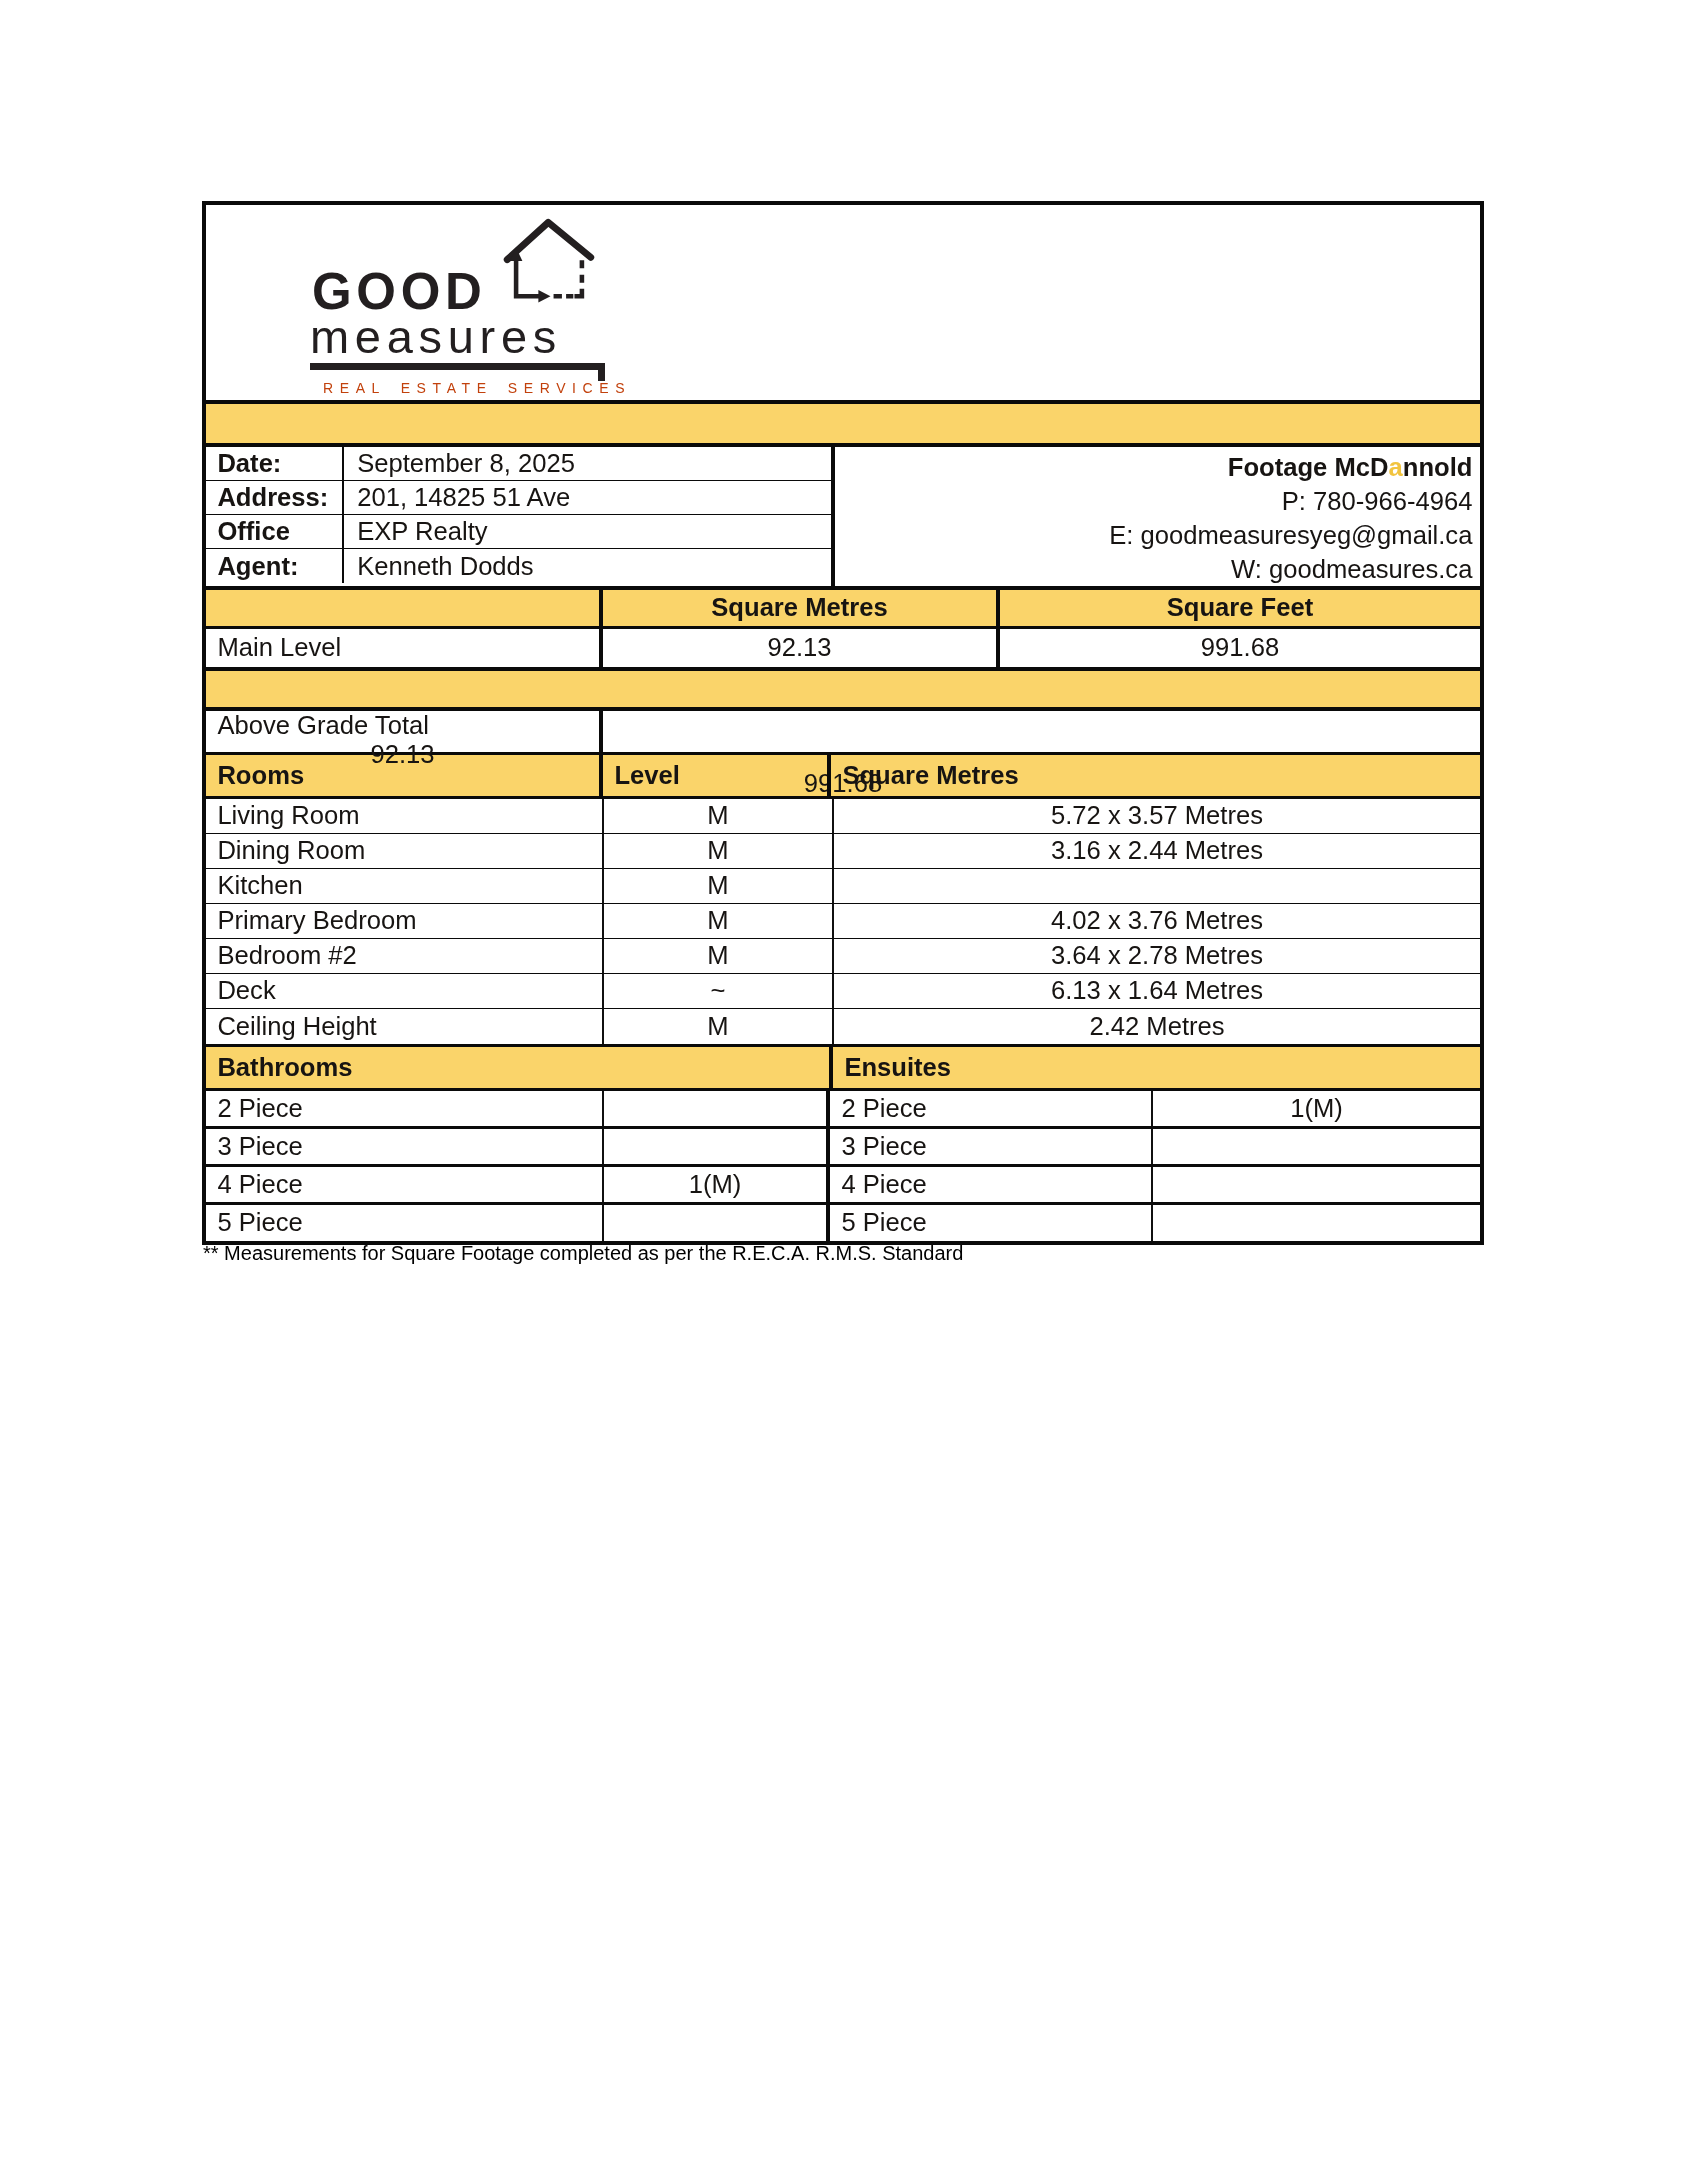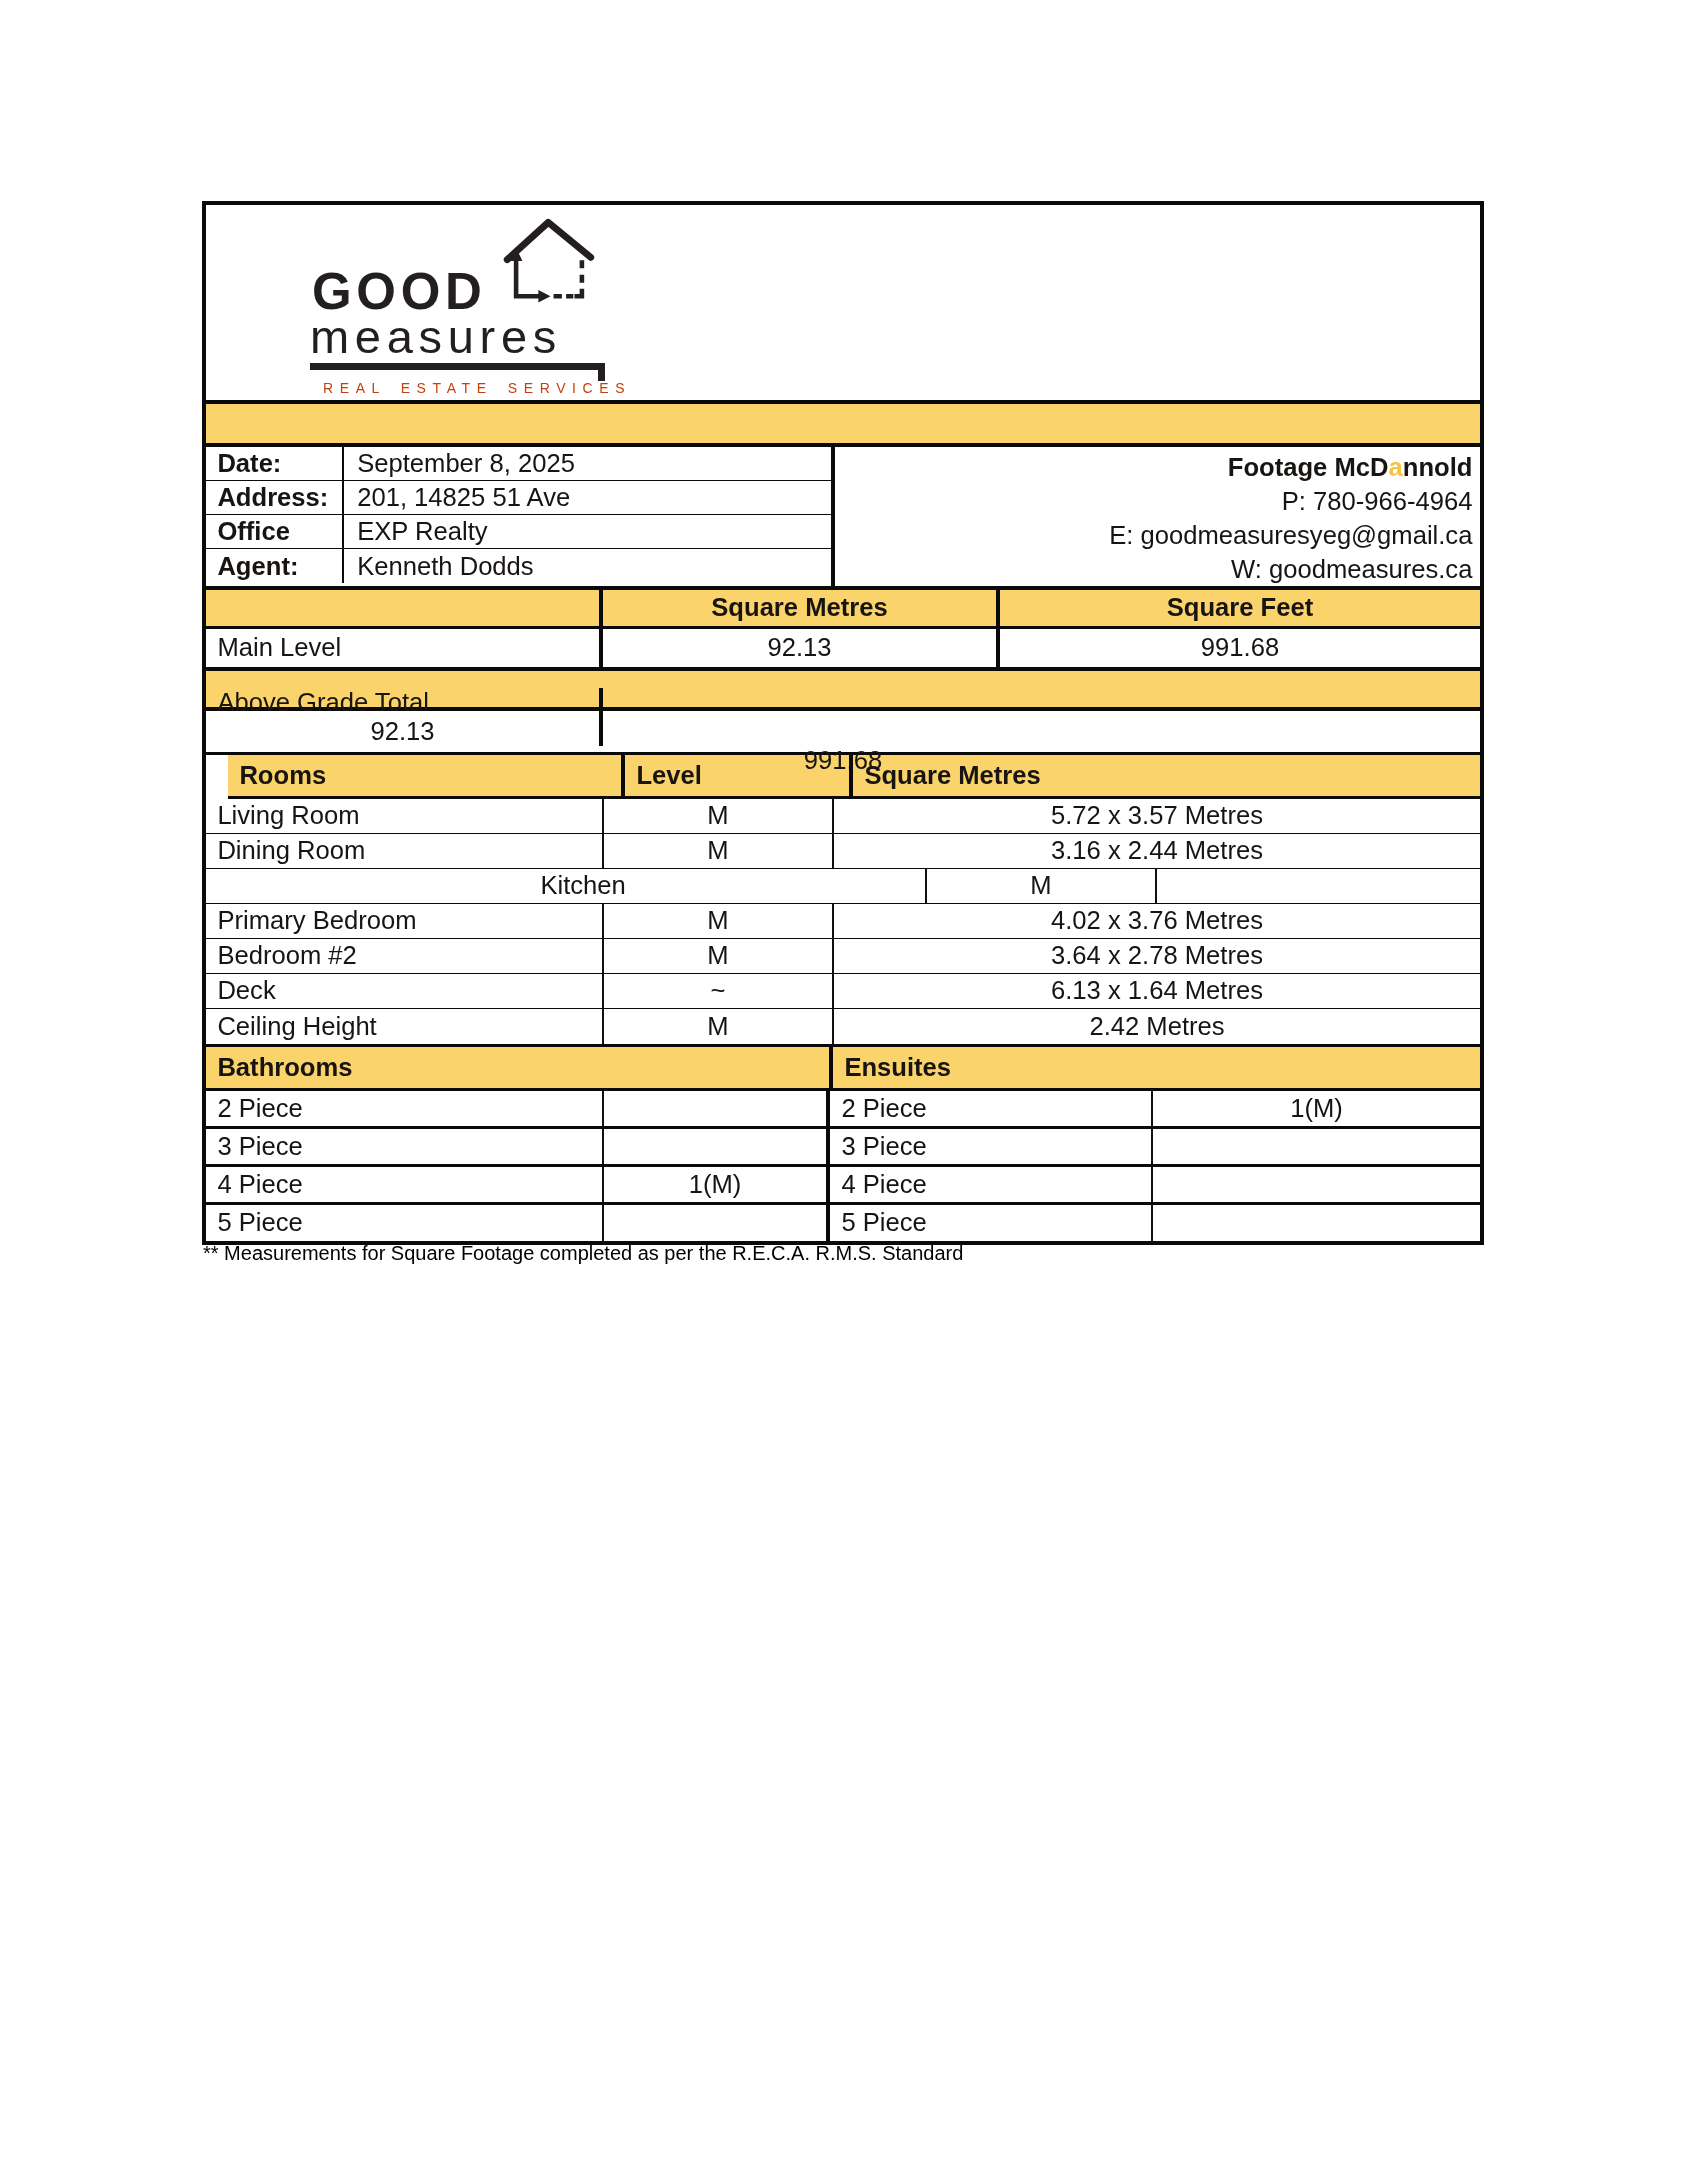--- a/index.html
+++ b/index.html
@@ -48,36 +48,36 @@
   }
   .info-value { flex:1; display:flex; align-items:center; padding-left:13.2px; font-size:25.6px; }
   .info-contact {
     flex:1; text-align:right; padding:2.8px 7.6px 0 0;
     font-size:25.6px; line-height:34px;
   }
   .contact-name { font-weight:700; }
   .contact-name .accent { color:var(--accent-gold,#F2C43F); }
 
   
-  .row { display:flex; align-items:stretch;justify-content:center; }
+  .row { display:flex; align-items:stretch; }
   .cell { display:flex; align-items:center; font-size:25.6px; }
   .cell.center { justify-content:center; text-align:center; }
   .cell.lbl { padding-left:11.4px; font-weight:400; }
   .hdr { background:var(--accent-yellow,#FAD46A); font-weight:700; font-size:26.5px; }
 
   
   .a-c1 { width:397px; border-right:4.7px solid #0a0a0a; }
   .a-c2 { width:397px; border-right:4.7px solid #0a0a0a; }
   .a-c3 { flex:1; }
   .area-header { height:39px; border-bottom:3.8px solid #0a0a0a; }
   .area-row    { height:42px; border-bottom:4.7px solid #0a0a0a; }
   .area-total  { height:44px; border-bottom:3.8px solid #0a0a0a;flex-direction:column; }
 
   
-  .rooms-header { height:44px; border-bottom:3.8px solid #0a0a0a;margin-left:22px; }
+  .rooms-header { height:44px; border-bottom:3.8px solid #0a0a0a; }
   .rh-c1 { width:397px; border-right:4.7px solid #0a0a0a; padding-left:11.4px; }
   .rh-c2 { width:228px; border-right:4.7px solid #0a0a0a; padding-left:11.4px; }
   .rh-c3 { flex:1; padding-left:11.4px; }
   .room-row { height:35px; border-bottom:1.9px solid #0a0a0a; }
   .room-row.last { height:38px; border-bottom:3.8px solid #0a0a0a; }
   .r-c1 { width:398px; border-right:2.8px solid #101010; }
   .r-c2 { width:230px; border-right:2.8px solid #101010; }
   .r-c3 { flex:1; }
 
   

